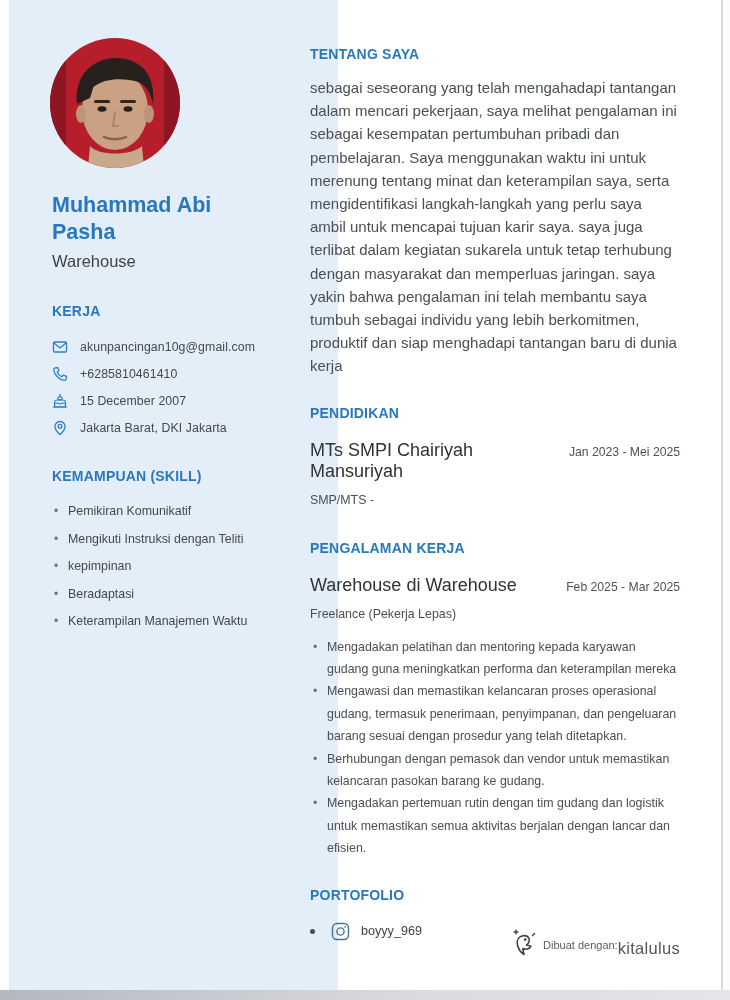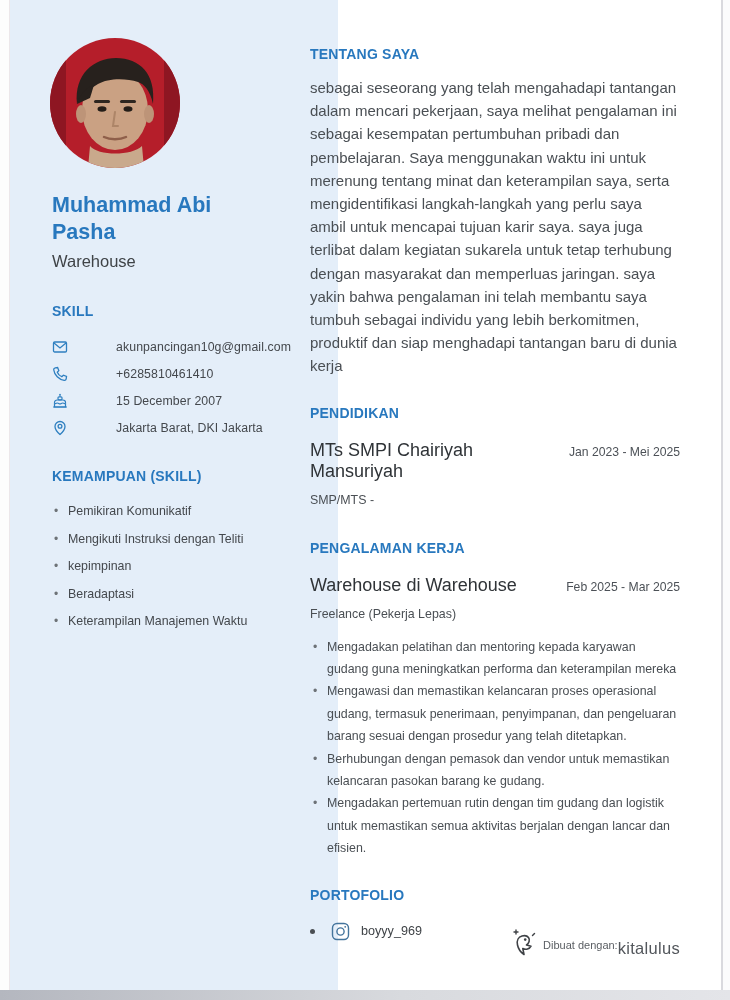--- a/index.html
+++ b/index.html
@@ -30,21 +30,21 @@
   .person-name {
     margin-top:24px; max-width:190px;
     font-size:21.5px; line-height:27px; font-weight:700; color:#2878be;
   }
   .person-title { margin-top:6px; font-size:16.5px; color:#3f4347; }
 
   .side-heading {
     margin-top:32px; font-size:14px; font-weight:700; color:#2878be; letter-spacing:.2px;
   }
   .contact-list { margin-top:20px; }
-  .c-row { display:flex; align-items:center; margin-bottom:11px; min-height:16px;gap:36px; }
+  .c-row { display:flex; align-items:center; margin-bottom:11px; min-height:16px; }
   .c-row .ic { width:16px; height:16px; flex:0 0 16px; margin-right:12px; display:flex; align-items:center; justify-content:center; }
   .c-row .ic svg { width:16px; height:16px; }
   .c-row .c-text { font-size:12.3px; color:#44484d; letter-spacing:.1px; }
 
   .skill-list { margin-top:20px; list-style:none; }
   .skill-list li {
     position:relative; padding-left:16px; margin-bottom:13.5px;
     font-size:12.4px; color:#44484d;
   }
   .skill-list li::before {
@@ -115,21 +115,21 @@
 
         <path d="M65 74 L63 88 L68 88" fill="none" stroke="#ad8568" stroke-width="2" stroke-linecap="round"></path>
 
         <path d="M54 99 C60 102 70 102 76 99" fill="none" stroke="#8f5f4a" stroke-width="2.5" stroke-linecap="round"></path>
       </svg>
     </div>
 
     <h1 class="person-name">Muhammad Abi Pasha</h1>
     <div class="person-title">Warehouse</div>
 
-    <h2 class="side-heading">SKILL</h2>
+    <h2 class="side-heading">KERJA</h2>
 
     <div class="contact-list">
       <div class="c-row">
         <span class="ic">
           <svg viewBox="0 0 16 16" fill="none" stroke="#2e7fc0" stroke-width="1.3">
             <rect x="1.5" y="3" width="13" height="10" rx="1.2"></rect>
             <path d="M2 4 L8 9 L14 4"></path>
           </svg>
         </span>
         <span class="c-text">akunpancingan10g@gmail.com</span>

